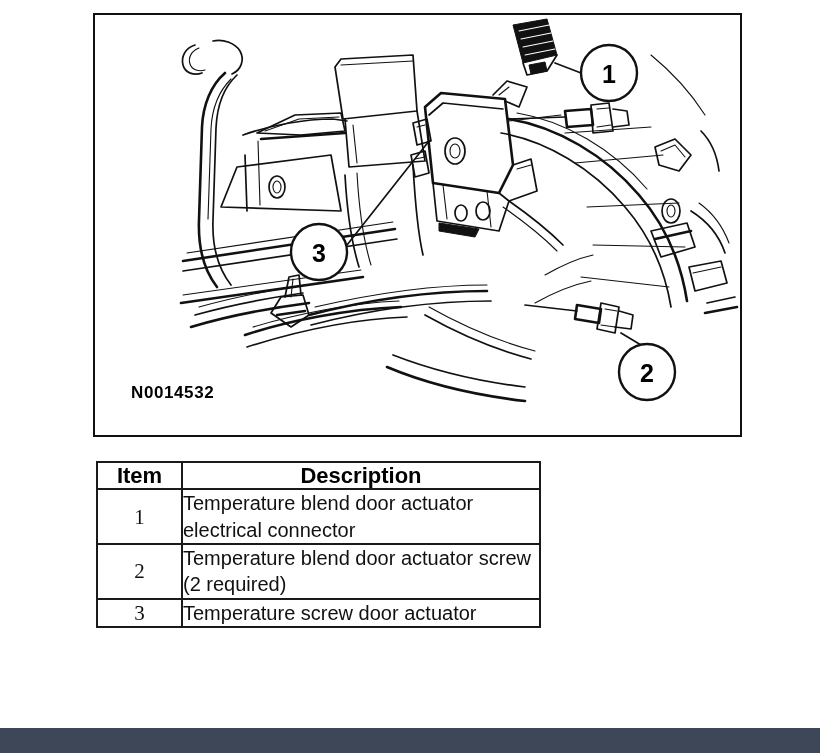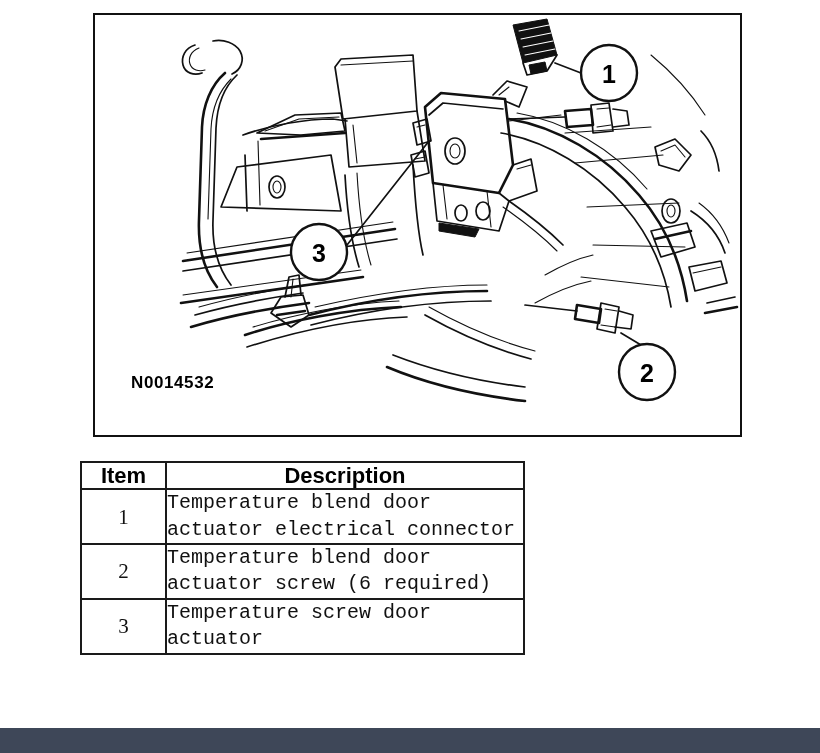--- a/index.html
+++ b/index.html
@@ -32,33 +32,33 @@
     top: 0;
     width: 100%;
     height: 100%;
     display: block;
   }
 
   
   #figure-ref {
     position: absolute;
     left: 36px;
-    bottom: 42px;
+    bottom: 32px;
     font-family: "Liberation Sans", sans-serif;
     font-size: 17px;
     font-weight: 700;
     letter-spacing: 0.6px;
     color: #000000;
     white-space: nowrap;
   }
 
   
   #parts-table {
     position: absolute;
-    left: 80px;
+    left: 96px;
     top: 461px;
     width: 443px;
     border-collapse: collapse;
     table-layout: fixed;
     background: #ffffff;
   }
   #parts-table td, #parts-table th {
     border: 2px solid #1a1a1a;
     padding: 0;
     vertical-align: middle;
@@ -81,21 +81,21 @@
   .td-item {
     font-family: "Liberation Serif", serif;
     font-size: 21px;
     color: #111111;
     text-align: center;
     padding: 8px 6px 10px 6px;
     line-height: 1.25;
     vertical-align: top;
   }
   .td-desc {
-    font-family: Liberation Mono, monospace;
+    font-family: Liberation Sans, sans-serif;
     font-size: 20px;
     color: #111111;
     text-align: left;
     padding: 8px 10px 10px 16px;
     line-height: 1.32;
     vertical-align: top;
   }
 
   
   #bottom-bar {
@@ -325,21 +325,21 @@
       <th class="th-cell th-desc">Description</th>
     </tr>
   </thead>
   <tbody>
     <tr>
       <td class="td-item">1</td>
       <td class="td-desc">Temperature blend door actuator electrical connector</td>
     </tr>
     <tr>
       <td class="td-item">2</td>
-      <td class="td-desc">Temperature blend door actuator screw (6 required)</td>
+      <td class="td-desc">Temperature blend door actuator screw (2 required)</td>
     </tr>
     <tr>
       <td class="td-item">3</td>
       <td class="td-desc">Temperature screw door actuator</td>
     </tr>
   </tbody>
 </table>
 
 <div id="bottom-bar"></div>
 

